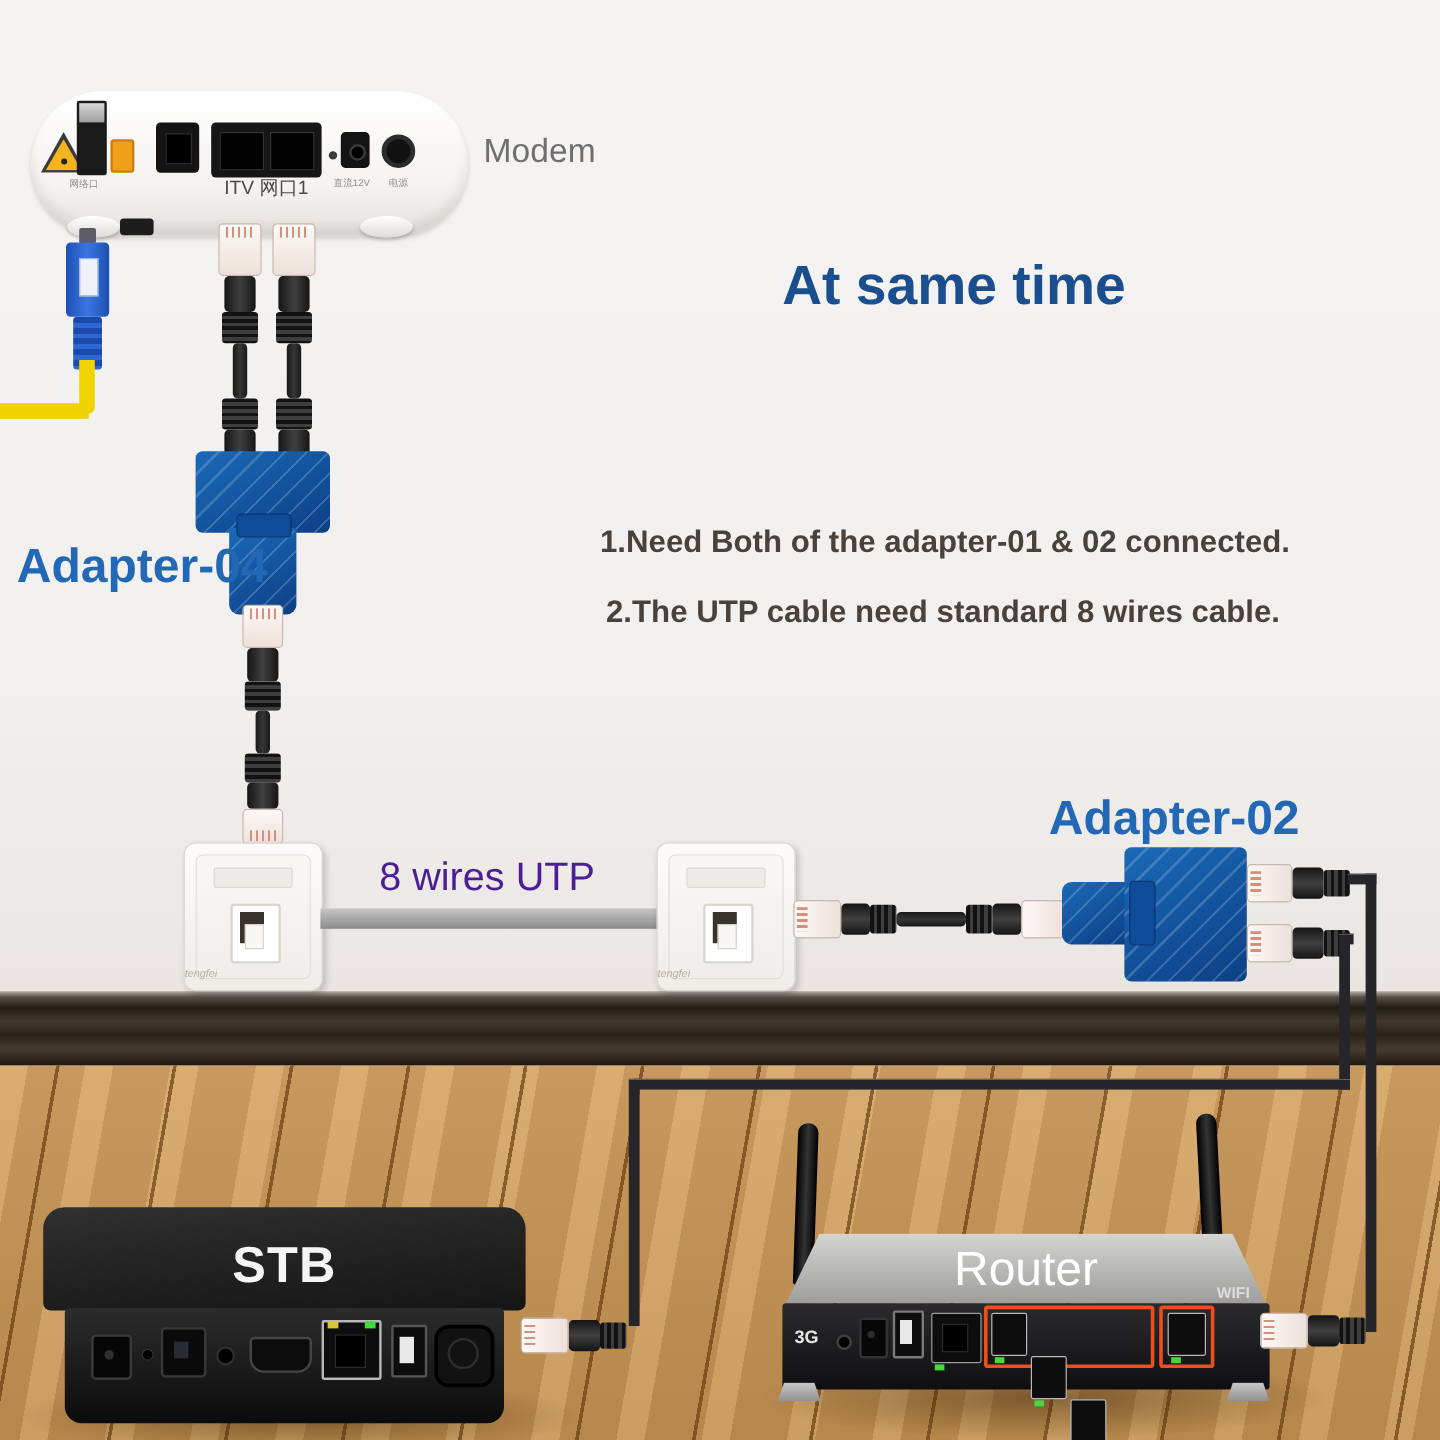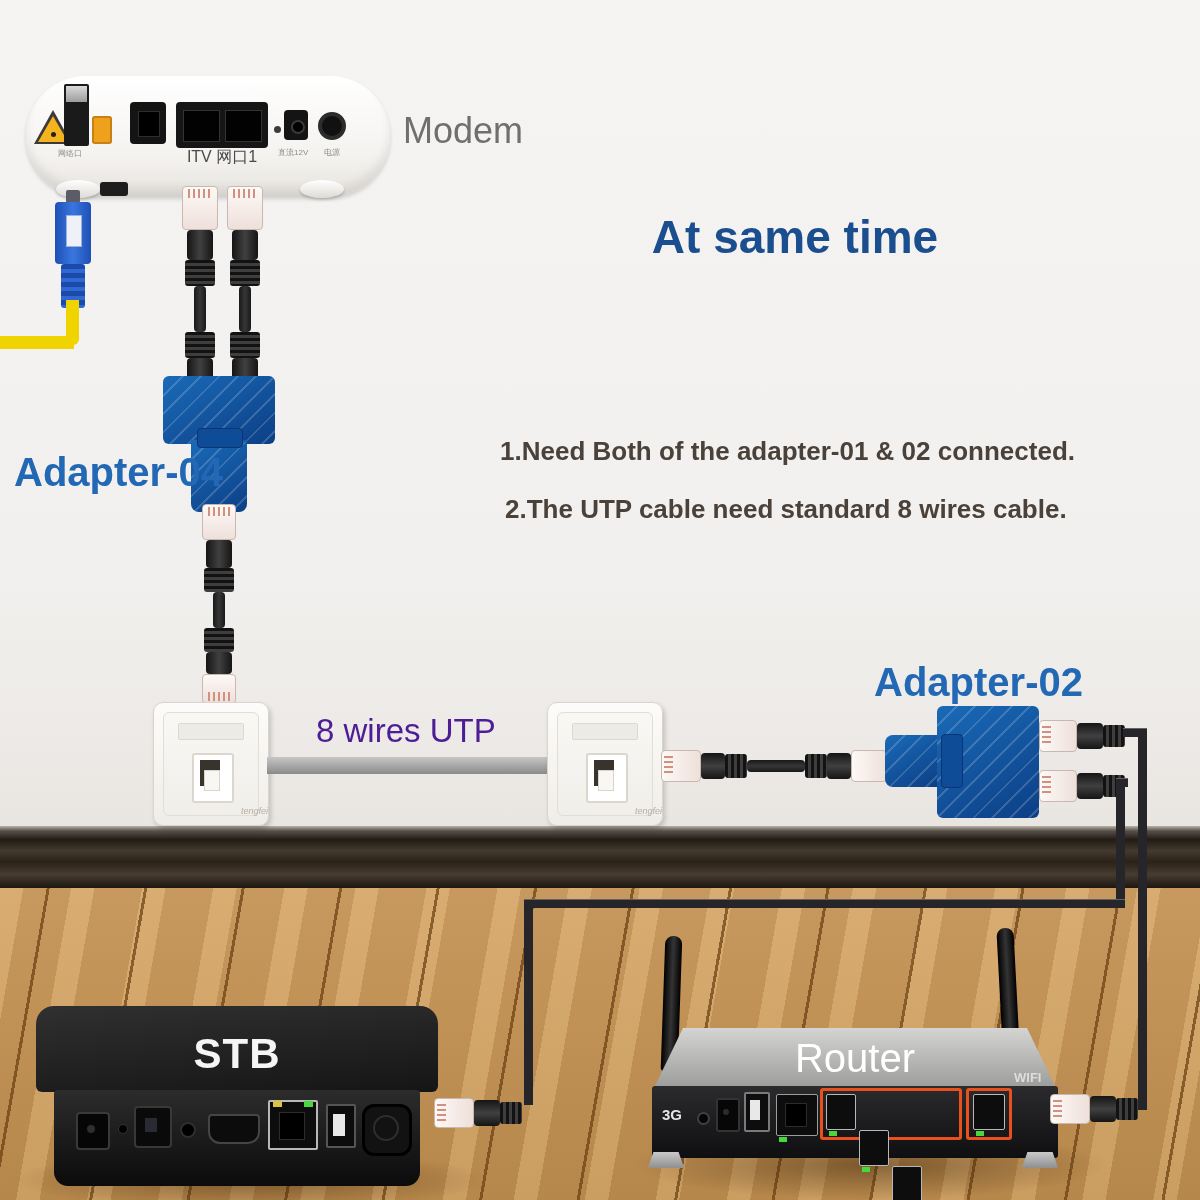--- a/index.html
+++ b/index.html
@@ -16,21 +16,21 @@
                    #2a2218 58%,#473c30 78%,#1d1710 100%);}
   .floor{left:0;top:888px;width:1200px;height:312px;
         background:
           repeating-linear-gradient(100deg,rgba(0,0,0,0) 0 46px,rgba(104,62,16,.7) 46px 49px,rgba(0,0,0,0) 49px 96px),
           repeating-linear-gradient(100deg,rgba(255,235,190,.16) 0 23px,rgba(0,0,0,.05) 23px 70px),
           linear-gradient(#d2a163,#c08e4f);}
 
   
   .title{color:#1a4e8f;font-size:46px;font-weight:bold;text-align:center;line-height:66px;}
   .note{color:#4a423a;font-size:26px;font-weight:bold;}
-  .dev-label{color:#6f6f6f;font-size:36px;}
+  .dev-label{color:#6f6f6f;font-size:28px;}
   .adp-label{color:#2368b4;font-size:40px;font-weight:bold;}
   .utp-label{color:#4c1d95;font-size:33px;}
   .on-dev{color:#f5f5f5;font-weight:bold;}
 
   
   .vpatch{display:flex;flex-direction:column;align-items:center;}
   .hpatch{display:flex;flex-direction:row;align-items:center;}
   .plug-clear{position:relative;background:linear-gradient(180deg,#fdf9f6,#eee0da);
               border:1px solid #c9b8b0;border-radius:4px;box-sizing:border-box;}
   .plug-clear.h{background:linear-gradient(90deg,#fdf9f6,#eee0da);}
@@ -59,21 +59,21 @@
      border:1px solid #d9d5cd;border-radius:10px;box-shadow:2px 3px 5px rgba(0,0,0,.18);}
   .wp-inner{position:absolute;inset:9px;border:1px solid #e2deD6;border-radius:6px;
      background:linear-gradient(#f9f8f5,#f0eee9);}
   .wp-window{position:absolute;left:24px;top:20px;width:64px;height:15px;
      background:#ecebe6;border:1px solid #dcd9d1;border-radius:2px;}
   .wp-jack{position:absolute;left:38px;top:50px;width:38px;height:46px;background:#fff;
      border:2px solid #dbd7cf;border-radius:3px;}
   .wp-slot{position:absolute;left:6px;top:5px;width:20px;height:26px;background:#38332d;}
   .wp-shutter{position:absolute;left:10px;top:15px;width:14px;height:19px;background:#f8f7f4;
      border:1px solid #d8d4cc;}
-  .wp-brand{position:absolute;left:0;right:0;bottom:9px;text-align:right;
+  .wp-brand{position:absolute;left:0;right:0;bottom:9px;text-align:left;
      font-size:9px;font-style:italic;color:#b5afa4;}
 
   
   .rjport{background:#0d0d0d;border:1px solid #b8b8b8;border-radius:2px;position:relative;}
   .led-g{position:absolute;width:8px;height:5px;background:#45d93e;bottom:-7px;left:2px;}
   .shadow-ell{background:radial-gradient(ellipse at center,rgba(50,28,6,.45),rgba(50,28,6,0) 70%);}
 </style>
 </head>
 <body>
 

